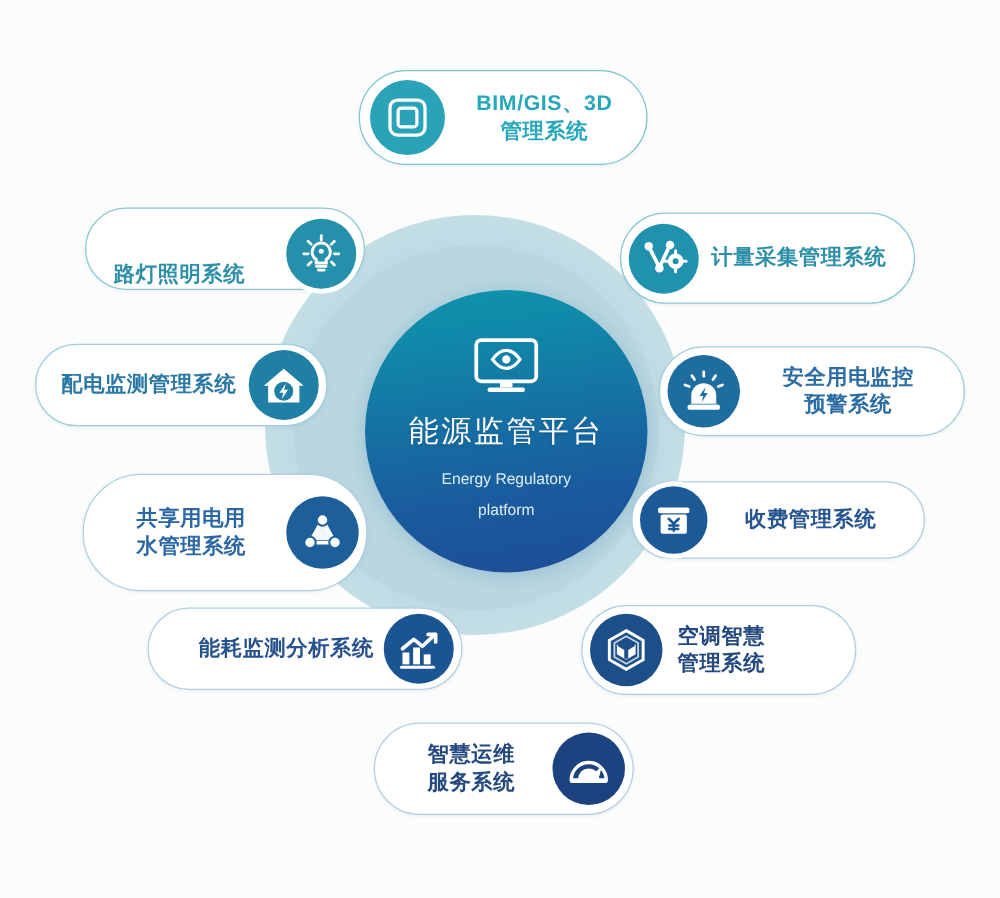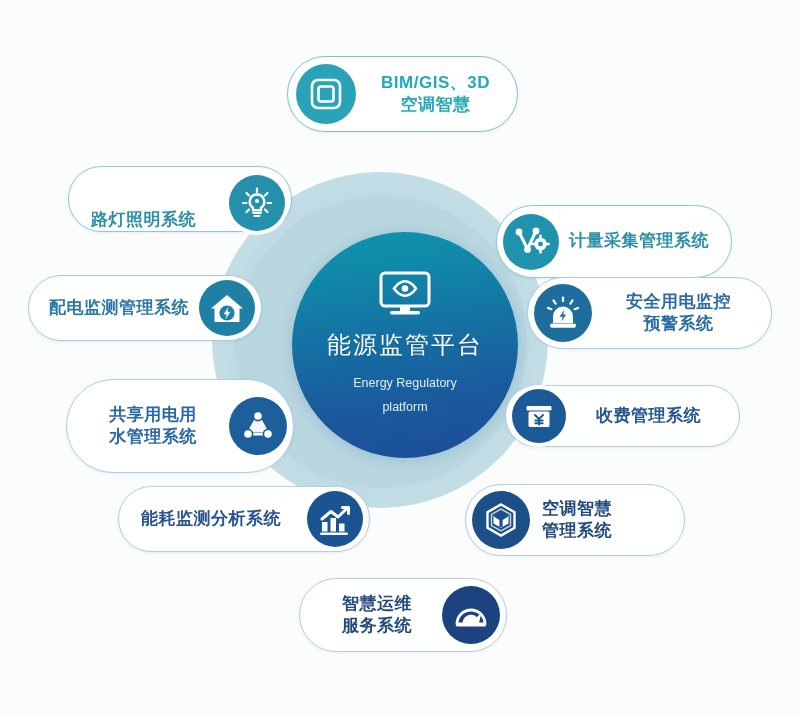--- a/index.html
+++ b/index.html
@@ -105,21 +105,21 @@
   </div>
 
   <div class="pill teal icon-left" style="left:287px; top:56px; width:231px; height:76px; padding:0 18px 0 8px; gap:16px;">
     <span class="ic" style="width:60px;height:60px;background:#2aa3b8;">
       <svg width="34" height="34" viewBox="0 0 34 34">
         <rect x="3" y="3" width="28" height="28" rx="6" fill="none" stroke="#fff" stroke-width="2.6"></rect>
         <rect x="9.5" y="9.5" width="15" height="15" rx="2.5" fill="none" stroke="#fff" stroke-width="2.6"></rect>
       </svg>
     </span>
     <span class="label" style="text-align:center; flex:1;">BIM/GIS、3D
-空调智慧</span>
+管理系统</span>
   </div>
 
   <div class="pill icon-right" style="left:68px; top:166px; width:224px; height:66px; padding:0 6px 0 22px; gap:10px; border-color:#8cc9d4;align-items:flex-end;">
     <span class="label" style="flex:1; color:#2e8fa8;">路灯照明系统</span>
     <span class="ic" style="width:56px;height:56px;background:#2590ab;">
       <svg width="34" height="34" viewBox="0 0 34 34">
         <g stroke="#fff" stroke-width="2.2" stroke-linecap="round">
           <line x1="17" y1="2.5" x2="17" y2="6"></line>
           <line x1="6.5" y1="7" x2="9" y2="9.5"></line>
           <line x1="27.5" y1="7" x2="25" y2="9.5"></line>
@@ -129,21 +129,21 @@
           <line x1="27.5" y1="26" x2="25" y2="23.5"></line>
         </g>
         <path d="M17 8.5a7.2 7.2 0 0 0-4 13.2v2.6h8v-2.6A7.2 7.2 0 0 0 17 8.5z" fill="none" stroke="#fff" stroke-width="2.4"></path>
         <circle cx="17" cy="15" r="2" fill="#fff"></circle>
         <line x1="13.2" y1="27" x2="20.8" y2="27" stroke="#fff" stroke-width="2.2" stroke-linecap="round"></line>
         <line x1="14.6" y1="30" x2="19.4" y2="30" stroke="#fff" stroke-width="2.2" stroke-linecap="round"></line>
       </svg>
     </span>
   </div>
 
-  <div class="pill icon-left" style="left:496px; top:170px; width:236px; height:73px; padding:0 20px 0 6px; gap:10px; border-color:#8cc9d4;margin-top:35px;">
+  <div class="pill icon-left" style="left:496px; top:170px; width:236px; height:73px; padding:0 20px 0 6px; gap:10px; border-color:#8cc9d4;">
     <span class="ic" style="width:56px;height:56px;background:#2192ad;">
       <svg width="36" height="34" viewBox="0 0 36 34">
         <path d="M6 7 L14.5 24 L23 6" fill="none" stroke="#fff" stroke-width="3" stroke-linecap="round" stroke-linejoin="round"></path>
         <circle cx="6" cy="7" r="3.4" fill="#fff"></circle>
         <circle cx="23" cy="6" r="3.4" fill="#fff"></circle>
         <circle cx="14.5" cy="24.5" r="3.4" fill="#fff"></circle>
         <g fill="#fff">
           <circle cx="27.5" cy="19" r="6.3"></circle>
         </g>
         <circle cx="27.5" cy="19" r="2.4" fill="#2192ad"></circle>
@@ -213,21 +213,21 @@
           <line x1="12.4" y1="20.4" x2="19.6" y2="20.4"></line>
           <line x1="12.4" y1="23.2" x2="19.6" y2="23.2"></line>
           <line x1="16" y1="19" x2="16" y2="24.6"></line>
         </g>
       </svg>
     </span>
     <span class="label" style="flex:1; text-align:center; color:#27558f;">收费管理系统</span>
   </div>
 
   <div class="pill icon-right" style="left:118px; top:486px; width:252px; height:66px; padding:0 6px 0 22px; gap:8px; border-color:#b2cfe2;">
-    <span class="label" style="flex:1; color:#27528d;">能耗监测分析系统</span>
+    <span class="label" style="flex:1; color:#27528d;text-align:right;">能耗监测分析系统</span>
     <span class="ic" style="width:56px;height:56px;background:#1a5492;">
       <svg width="34" height="32" viewBox="0 0 34 32">
         <path d="M4 16 L13 8.5 L20 14 L30 4.5" fill="none" stroke="#fff" stroke-width="3" stroke-linecap="round" stroke-linejoin="round"></path>
         <path d="M24.5 4.5 L30.5 4.5 L30.5 10.5" fill="none" stroke="#fff" stroke-width="3" stroke-linecap="round" stroke-linejoin="round"></path>
         <rect x="4" y="19" width="5.5" height="9.5" fill="#fff"></rect>
         <rect x="12.5" y="15" width="5.5" height="13.5" fill="#fff"></rect>
         <rect x="21" y="20.5" width="5.5" height="8" fill="#fff"></rect>
         <rect x="2" y="29.5" width="28" height="2.4" rx="1.2" fill="#fff"></rect>
       </svg>
     </span>

